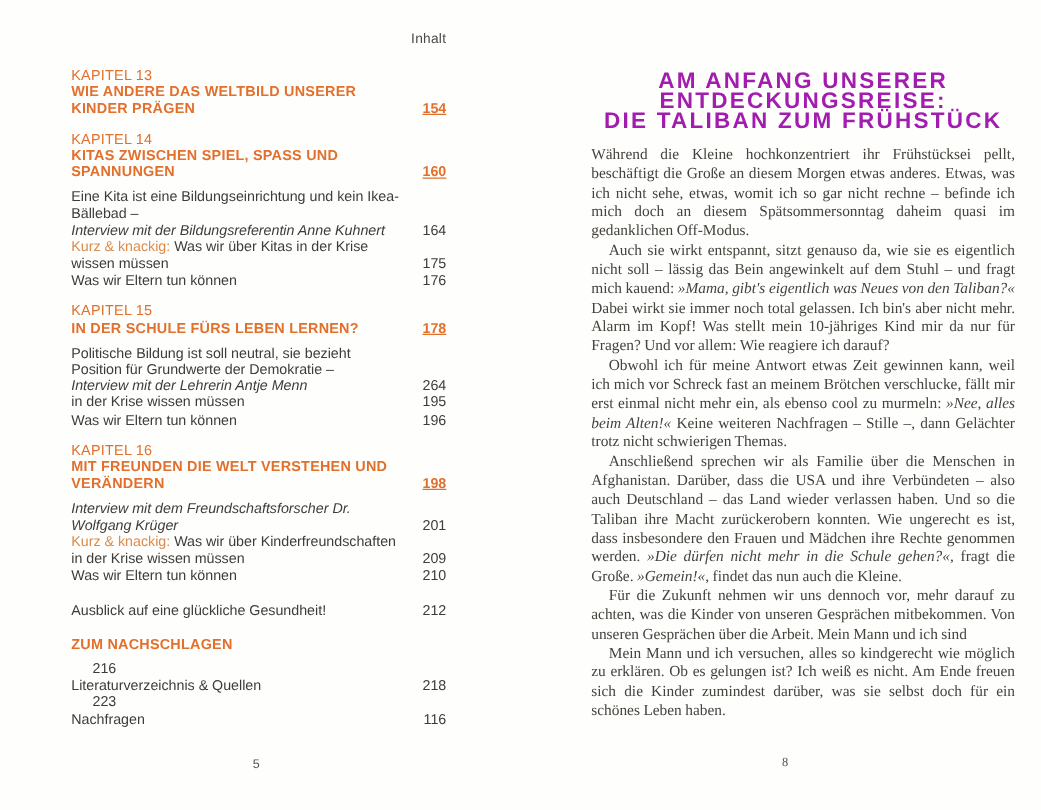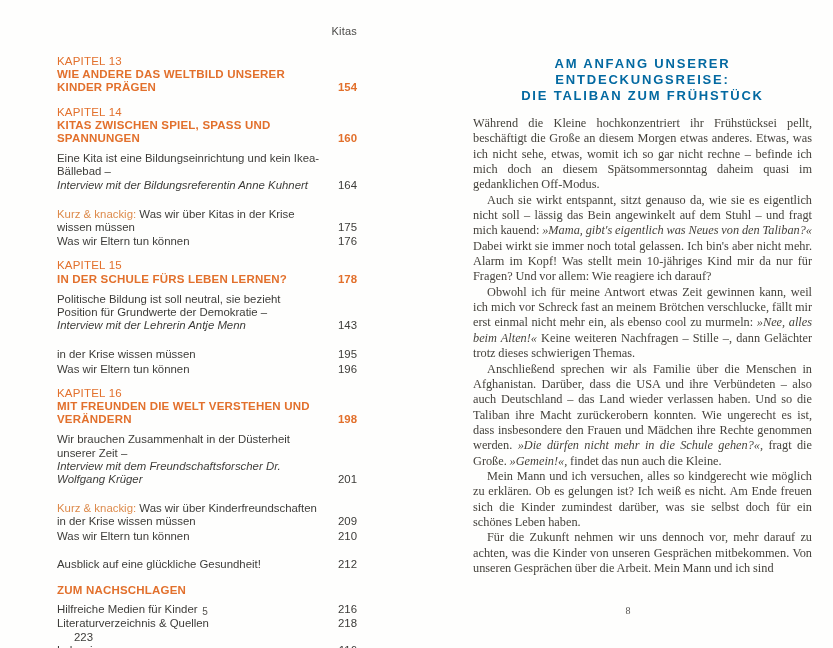--- a/index.html
+++ b/index.html
@@ -12,43 +12,43 @@
 
   
   .running-head{
     position:absolute;top:25px;left:57px;width:300px;
     text-align:right;font-size:11px;color:#4b4a48;letter-spacing:0.2px;
   }
   .toc{
     position:absolute;top:55px;left:57px;width:300px;
     font-size:11.4px;line-height:13.2px;color:#3d3c39;
   }
-  .accent{color:#e2702c;}
+  .accent{color:#e2702c;text-decoration:underline;}
   .accent-soft{color:#dd8a4b;}
   .kicker-line{color:#e2702c;font-weight:400;font-size:11.5px;letter-spacing:0.2px;}
   .chapter-title{color:#e2702c;font-weight:700;font-size:11.5px;letter-spacing:0.2px;}
   .row{display:flex;align-items:flex-end;}
   .lines{flex:1;}
   .pagenum{width:36px;text-align:right;white-space:nowrap;}
   .pagenum.accent{font-weight:700;}
   .toc-chapter{margin-top:11px;}
   .toc-chapter:first-child{margin-top:0;}
-  .toc-entry{margin-top:16px;}
+  .toc-entry{margin-top:0;}
   .toc-chapter + .toc-entry{margin-top:7px;}
   .toc-entry.tight{margin-top:1px;}
   .toc-entry.mt-lg{margin-top:15px;}
   .section-heading{margin-top:13px;color:#e2702c;font-weight:700;font-size:11.5px;letter-spacing:0.2px;}
   .ref-items{margin-top:6px;line-height:13.7px;}
   .italic{font-style:italic;}
 
   
   .chapter-heading{
     position:absolute;top:56px;left:473px;width:339px;
-    text-align:center;color:#0369a1;font-weight:700;
-    font-size:13px;line-height:16px;letter-spacing:1.8px;
+    text-align:center;color:#a21caf;font-weight:700;
+    font-size:18px;line-height:16px;letter-spacing:1.8px;
   }
   .body-text{
     position:absolute;top:116px;left:473px;width:339px;height:480px;
     font-family:Liberation Serif, serif;
     font-size:12.3px;line-height:15.35px;text-align:justify;
     color:#45423c;word-spacing:-0.3px;overflow:hidden;
     hyphens:auto;-webkit-hyphens:auto;
   }
   .body-text p{margin:0;text-indent:14px;}
   .body-text p.noindent{text-indent:0;}
@@ -57,21 +57,21 @@
   
   .folio{position:absolute;font-size:10px;color:#55534f;}
   .folio-left{top:606px;left:195px;width:20px;text-align:center;font-family:"Liberation Sans",sans-serif;}
   .folio-right{top:605px;left:618px;width:20px;text-align:center;font-family:"Liberation Serif",serif;}
 </style>
 </head>
 <body>
 
 <div class="spread">
 
-  <div class="running-head">Kitas</div>
+  <div class="running-head">Inhalt</div>
 
   <div class="toc">
 
     <div class="toc-chapter">
       <div class="kicker-line">KAPITEL 13</div>
       <div class="row">
         <div class="lines chapter-title">WIE ANDERE DAS WELTBILD UNSERER KINDER PRÄGEN</div>
         <div class="pagenum accent">154</div>
       </div>
     </div>
@@ -115,21 +115,21 @@
         <div class="pagenum accent">178</div>
       </div>
     </div>
     <div class="toc-entry">
       <div class="row">
         <div class="lines">
           <div>Politische Bildung ist soll neutral, sie bezieht</div>
           <div>Position für Grundwerte der Demokratie –</div>
           <div class="italic">Interview mit der Lehrerin Antje Menn</div>
         </div>
-        <div class="pagenum">143</div>
+        <div class="pagenum">264</div>
       </div>
     </div>
     <div class="toc-entry">
       <div class="row">
         <div class="lines">
           <div>in der Krise wissen müssen</div>
         </div>
         <div class="pagenum">195</div>
       </div>
     </div>
@@ -143,21 +143,20 @@
     <div class="toc-chapter">
       <div class="kicker-line">KAPITEL 16</div>
       <div class="row">
         <div class="lines chapter-title">MIT FREUNDEN DIE WELT VERSTEHEN UND VERÄNDERN</div>
         <div class="pagenum accent">198</div>
       </div>
     </div>
     <div class="toc-entry">
       <div class="row">
         <div class="lines">
-          <div>Wir brauchen Zusammenhalt in der Düsterheit unserer Zeit –</div>
           <div class="italic">Interview mit dem Freundschaftsforscher Dr. Wolfgang Krüger</div>
         </div>
         <div class="pagenum">201</div>
       </div>
     </div>
     <div class="toc-entry">
       <div class="row">
         <div class="lines">
           <div><span class="accent-soft">Kurz &amp; knackig:</span> <span>Was wir über Kinderfreundschaften</span></div>
           <div>in der Krise wissen müssen</div>
@@ -178,50 +177,49 @@
           <div>Ausblick auf eine glückliche Gesundheit!</div>
         </div>
         <div class="pagenum">212</div>
       </div>
     </div>
 
     <div class="section-heading">ZUM NACHSCHLAGEN</div>
 
     <div class="ref-items">
       <div class="row">
-        <div class="lines">Hilfreiche Medien für Kinder</div>
         <div class="pagenum">216</div>
       </div>
       <div class="row">
         <div class="lines">Literaturverzeichnis &amp; Quellen</div>
         <div class="pagenum">218</div>
       </div>
       <div class="row">
         <div class="pagenum">223</div>
       </div>
       <div class="row">
-        <div class="lines">Lehrerin</div>
+        <div class="lines">Nachfragen</div>
         <div class="pagenum">116</div>
       </div>
     </div>
 
   </div>
 
   <div class="folio folio-left">5</div>
 
   <div class="chapter-heading">
     <div>AM ANFANG UNSERER</div>
     <div>ENTDECKUNGSREISE:</div>
     <div>DIE TALIBAN ZUM FRÜHSTÜCK</div>
   </div>
 
   <div class="body-text" lang="de">
     <p class="noindent"><span>Während die Kleine hochkonzentriert ihr Frühstücksei pellt, beschäftigt die Große an diesem Morgen etwas anderes. Etwas, was ich nicht sehe, etwas, womit ich so gar nicht rechne – befinde ich mich doch an diesem Spätsommersonntag daheim quasi im gedanklichen Off-Modus.</span></p>
     <p><span>Auch sie wirkt entspannt, sitzt genauso da, wie sie es eigentlich nicht soll – lässig das Bein angewinkelt auf dem Stuhl – und fragt mich kauend: </span><span class="it">»Mama, gibt's eigentlich was Neues von den Taliban?«</span><span> Dabei wirkt sie immer noch total gelassen. Ich bin's aber nicht mehr. Alarm im Kopf! Was stellt mein 10-jähriges Kind mir da nur für Fragen? Und vor allem: Wie reagiere ich darauf?</span></p>
-    <p><span>Obwohl ich für meine Antwort etwas Zeit gewinnen kann, weil ich mich vor Schreck fast an meinem Brötchen verschlucke, fällt mir erst einmal nicht mehr ein, als ebenso cool zu murmeln: </span><span class="it">»Nee, alles beim Alten!«</span><span> Keine weiteren Nachfragen – Stille –, dann Gelächter trotz dieses schwierigen Themas.</span></p>
+    <p><span>Obwohl ich für meine Antwort etwas Zeit gewinnen kann, weil ich mich vor Schreck fast an meinem Brötchen verschlucke, fällt mir erst einmal nicht mehr ein, als ebenso cool zu murmeln: </span><span class="it">»Nee, alles beim Alten!«</span><span> Keine weiteren Nachfragen – Stille –, dann Gelächter trotz nicht schwierigen Themas.</span></p>
     <p><span>Anschließend sprechen wir als Familie über die Menschen in Afghanistan. Darüber, dass die USA und ihre Verbündeten – also auch Deutschland – das Land wieder verlassen haben. Und so die Taliban ihre Macht zurückerobern konnten. Wie ungerecht es ist, dass insbesondere den Frauen und Mädchen ihre Rechte genommen werden. </span><span class="it">»Die dürfen nicht mehr in die Schule gehen?«</span><span>, fragt die Große. </span><span class="it">»Gemein!«</span><span>, findet das nun auch die Kleine.</span></p>
+    <p><span>Für die Zukunft nehmen wir uns dennoch vor, mehr darauf zu achten, was die Kinder von unseren Gesprächen mitbekommen. Von unseren Gesprächen über die Arbeit. Mein Mann und ich sind</span></p>
     <p><span>Mein Mann und ich versuchen, alles so kindgerecht wie möglich zu erklären. Ob es gelungen ist? Ich weiß es nicht. Am Ende freuen sich die Kinder zumindest darüber, was sie selbst doch für ein schönes Leben haben.</span></p>
-    <p><span>Für die Zukunft nehmen wir uns dennoch vor, mehr darauf zu achten, was die Kinder von unseren Gesprächen mitbekommen. Von unseren Gesprächen über die Arbeit. Mein Mann und ich sind</span></p>
   </div>
 
   <div class="folio folio-right">8</div>
 
 </div>
 
 </body></html>

